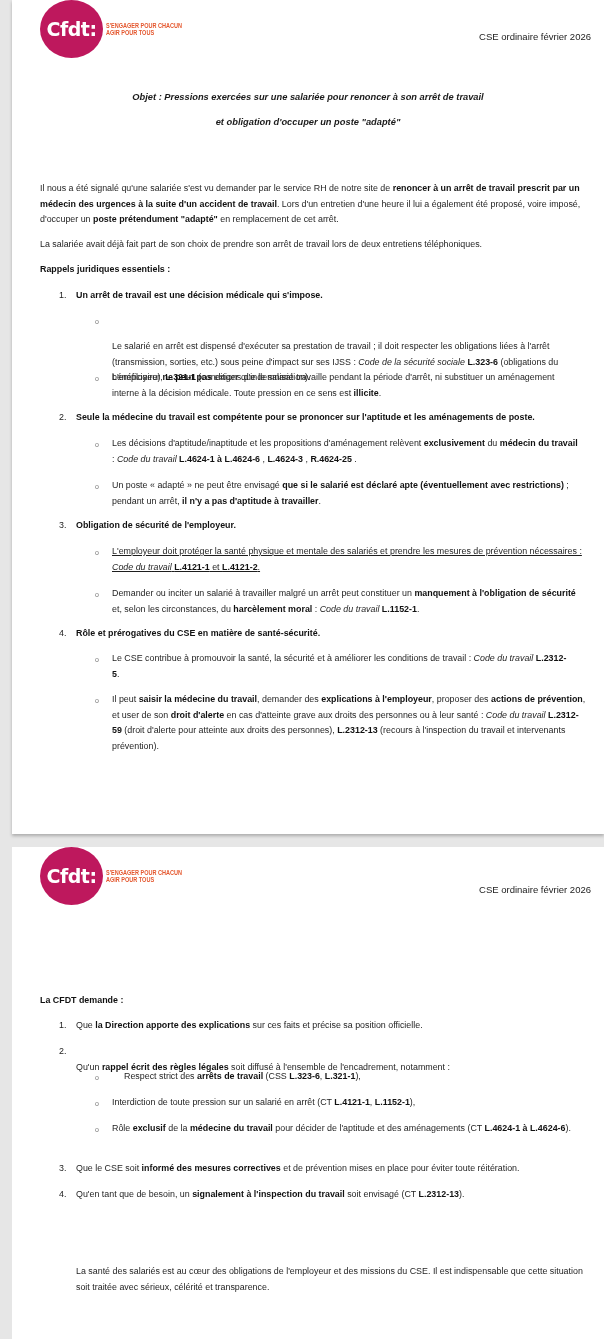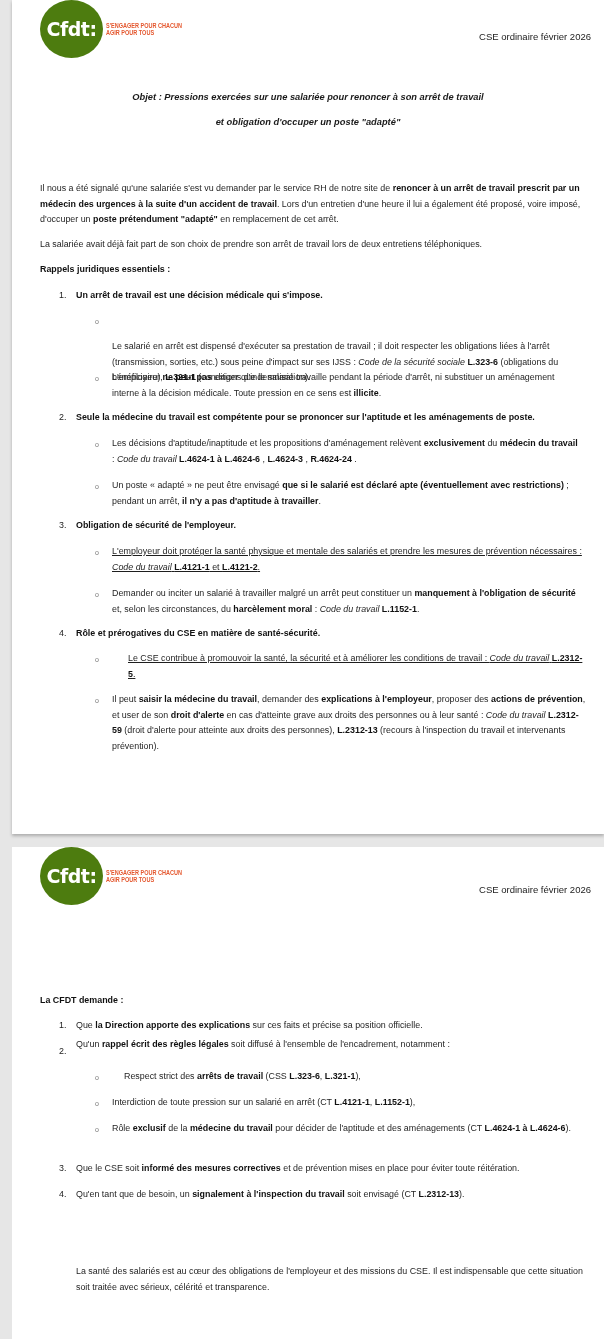--- a/index.html
+++ b/index.html
@@ -2,21 +2,21 @@
 <html><head>
 <meta charset="utf-8">
 <style>
   * { box-sizing: border-box; margin: 0; padding: 0; }
   html, body { width: 604px; height: 1339px; overflow: hidden; background: #e6e6e6; }
   body { font-family: "Liberation Sans", sans-serif; color: #1a1a1a; position: relative; }
   .page { position: absolute; left: 12px; width: 592px; background: #fff; box-shadow: 0 2px 3px rgba(0,0,0,0.25); }
   #page1 { top: 0; height: 834px; }
   #page2 { top: 847px; height: 492px; box-shadow: none; }
   .logo { position: absolute; left: 28px; top: 0; display: flex; align-items: center; }
-  .logo-circle { width: 63px; height: 58px; border-radius: 50%; background: #4d7c0f; color: #fff; font-weight: bold; font-size: 19px; display: flex; align-items: center; justify-content: center; letter-spacing: -0.5px; font-family: "DejaVu Sans", sans-serif; }
+  .logo-circle { width: 63px; height: 58px; border-radius: 50%; background: #be185d; color: #fff; font-weight: bold; font-size: 19px; display: flex; align-items: center; justify-content: center; letter-spacing: -0.5px; font-family: "DejaVu Sans", sans-serif; }
   .logo-tag { margin-left: 3px; color: #e4572e; font-size: 6.5px; line-height: 7px; font-weight: bold; font-family: "Liberation Sans Narrow", "Liberation Sans", sans-serif; transform: scaleX(0.85); transform-origin: left; }
   .header-right { position: absolute; right: 13px; font-size: 9.5px; color: #222; }
   .subject { position: absolute; left: 0; width: 592px; text-align: center; font-style: italic; font-weight: bold; font-size: 9.3px; }
   .txt { position: absolute; font-size: 8.9px; line-height: 15.5px; color: #1e1e1e; }
   .txt b { font-weight: bold; color: #111; }
   .num { position: absolute; font-size: 8.9px; line-height: 15.5px; }
   .bullet { position: absolute; font-size: 7px; color: #777; }
 </style>
 </head>
 <body>
@@ -47,39 +47,39 @@
   <div class="bullet" style="left:83px; top:318px;">o</div>
   <div class="txt" style="left:100px; top:313px; width:470px;margin-top:26px;">Le salarié en arrêt est dispensé d'exécuter sa prestation de travail ; il doit respecter les obligations liées à l'arrêt (transmission, sorties, etc.) sous peine d'impact sur ses IJSS : <i>Code de la sécurité sociale</i> <b>L.323-6</b> (obligations du bénéficiaire), <b>L.321-1</b> (conditions d'indemnisation).</div>
 
   <div class="bullet" style="left:83px; top:375px;">o</div>
   <div class="txt" style="left:100px; top:370px; width:470px;">L'employeur <b>ne peut pas</b> exiger que le salarié travaille pendant la période d'arrêt, ni substituer un aménagement interne à la décision médicale. Toute pression en ce sens est <b>illicite</b>.</div>
 
   <div class="num" style="left:47px; top:410px;">2.</div>
   <div class="txt" style="left:64px; top:410px; width:520px;"><b>Seule la médecine du travail est compétente pour se prononcer sur l'aptitude et les aménagements de poste.</b></div>
 
   <div class="bullet" style="left:83px; top:441px;">o</div>
-  <div class="txt" style="left:100px; top:436px; width:470px;">Les décisions d'aptitude/inaptitude et les propositions d'aménagement relèvent <b>exclusivement</b> du <b>médecin du travail</b> : <i>Code du travail</i> <b>L.4624-1 à L.4624-6</b> , <b>L.4624-3</b> , <b>R.4624-24</b> .</div>
+  <div class="txt" style="left:100px; top:436px; width:470px;">Les décisions d'aptitude/inaptitude et les propositions d'aménagement relèvent <b>exclusivement</b> du <b>médecin du travail</b> : <i>Code du travail</i> <b>L.4624-1 à L.4624-6</b> , <b>L.4624-3</b> , <b>R.4624-25</b> .</div>
 
   <div class="bullet" style="left:83px; top:483px;">o</div>
   <div class="txt" style="left:100px; top:478px; width:470px;">Un poste « adapté » ne peut être envisagé <b>que si le salarié est déclaré apte (éventuellement avec restrictions)</b> ; pendant un arrêt, <b>il n'y a pas d'aptitude à travailler</b>.</div>
 
   <div class="num" style="left:47px; top:518px;">3.</div>
   <div class="txt" style="left:64px; top:518px;"><b>Obligation de sécurité de l'employeur.</b></div>
 
   <div class="bullet" style="left:83px; top:549px;">o</div>
   <div class="txt" style="left:100px; top:544px; width:470px;text-decoration:underline;">L'employeur doit protéger la santé physique et mentale des salariés et prendre les mesures de prévention nécessaires : <i>Code du travail</i> <b>L.4121-1</b> et <b>L.4121-2</b>.</div>
 
   <div class="bullet" style="left:83px; top:591px;">o</div>
   <div class="txt" style="left:100px; top:586px; width:475px;">Demander ou inciter un salarié à travailler malgré un arrêt peut constituer un <b>manquement à l'obligation de sécurité</b> et, selon les circonstances, du <b>harcèlement moral</b> : <i>Code du travail</i> <b>L.1152-1</b>.</div>
 
   <div class="num" style="left:47px; top:626px;">4.</div>
   <div class="txt" style="left:64px; top:626px;"><b>Rôle et prérogatives du CSE en matière de santé-sécurité.</b></div>
 
   <div class="bullet" style="left:83px; top:656px;">o</div>
-  <div class="txt" style="left:116px; top:651px; width:460px;text-decoration:underline;">Le CSE contribue à promouvoir la santé, la sécurité et à améliorer les conditions de travail : <i>Code du travail</i> <b>L.2312-5</b>.</div>
+  <div class="txt" style="left:100px; top:651px; width:460px;">Le CSE contribue à promouvoir la santé, la sécurité et à améliorer les conditions de travail : <i>Code du travail</i> <b>L.2312-5</b>.</div>
 
   <div class="bullet" style="left:83px; top:697px;">o</div>
   <div class="txt" style="left:100px; top:692px; width:475px;">Il peut <b>saisir la médecine du travail</b>, demander des <b>explications à l'employeur</b>, proposer des <b>actions de prévention</b>, et user de son <b>droit d'alerte</b> en cas d'atteinte grave aux droits des personnes ou à leur santé : <i>Code du travail</i> <b>L.2312-59</b> (droit d'alerte pour atteinte aux droits des personnes), <b>L.2312-13</b> (recours à l'inspection du travail et intervenants prévention).</div>
 </div>
 
 <div class="page" id="page2">
   <div class="logo" style="top:0;">
     <div class="logo-circle">Cfdt:</div>
     <div class="logo-tag">
       <div>S'ENGAGER POUR CHACUN</div>
@@ -87,21 +87,21 @@
     </div>
   </div>
   <div class="header-right" style="top:37px;">CSE ordinaire février 2026</div>
 
   <div class="txt" style="left:28px; top:146px;"><b>La CFDT demande :</b></div>
 
   <div class="num" style="left:47px; top:171px;">1.</div>
   <div class="txt" style="left:64px; top:171px;">Que <b>la Direction apporte des explications</b> sur ces faits et précise sa position officielle.</div>
 
   <div class="num" style="left:47px; top:197px;">2.</div>
-  <div class="txt" style="left:64px; top:190px;text-align:center;">Qu'un <b>rappel écrit des règles légales</b> soit diffusé à l'ensemble de l'encadrement, notamment :</div>
+  <div class="txt" style="left:64px; top:213px;text-align:center;">Qu'un <b>rappel écrit des règles légales</b> soit diffusé à l'ensemble de l'encadrement, notamment :</div>
 
   <div class="bullet" style="left:83px; top:227px;">o</div>
   <div class="txt" style="left:100px; top:222px;margin-left:12px;">Respect strict des <b>arrêts de travail</b> (CSS <b>L.323-6</b>, <b>L.321-1</b>),</div>
 
   <div class="bullet" style="left:83px; top:253px;">o</div>
   <div class="txt" style="left:100px; top:248px;">Interdiction de toute pression sur un salarié en arrêt (CT <b>L.4121-1</b>, <b>L.1152-1</b>),</div>
 
   <div class="bullet" style="left:83px; top:279px;">o</div>
   <div class="txt" style="left:100px; top:274px; width:475px;">Rôle <b>exclusif</b> de la <b>médecine du travail</b> pour décider de l'aptitude et des aménagements (CT <b>L.4624-1 à L.4624-6</b>).</div>
 

